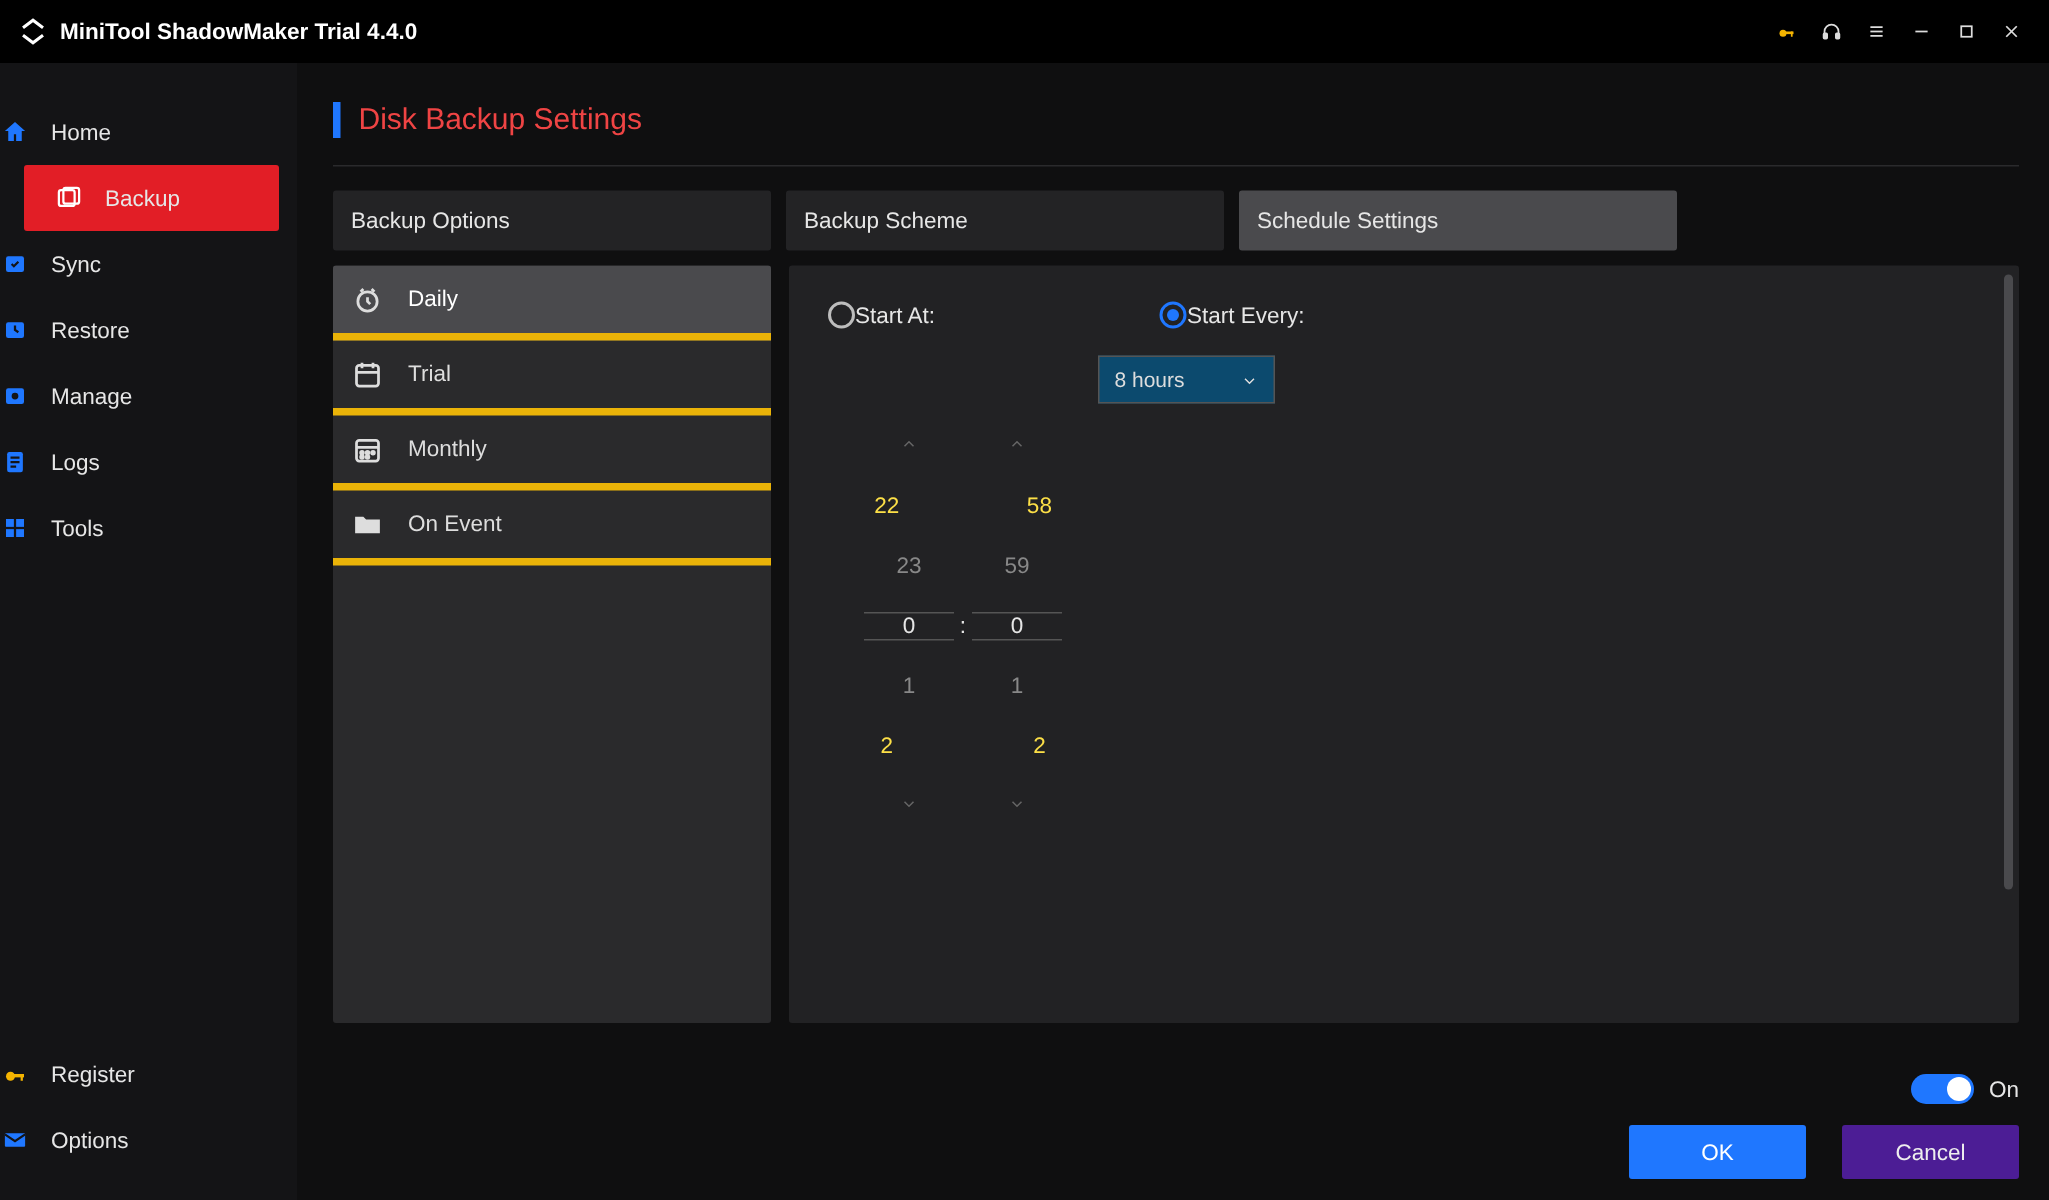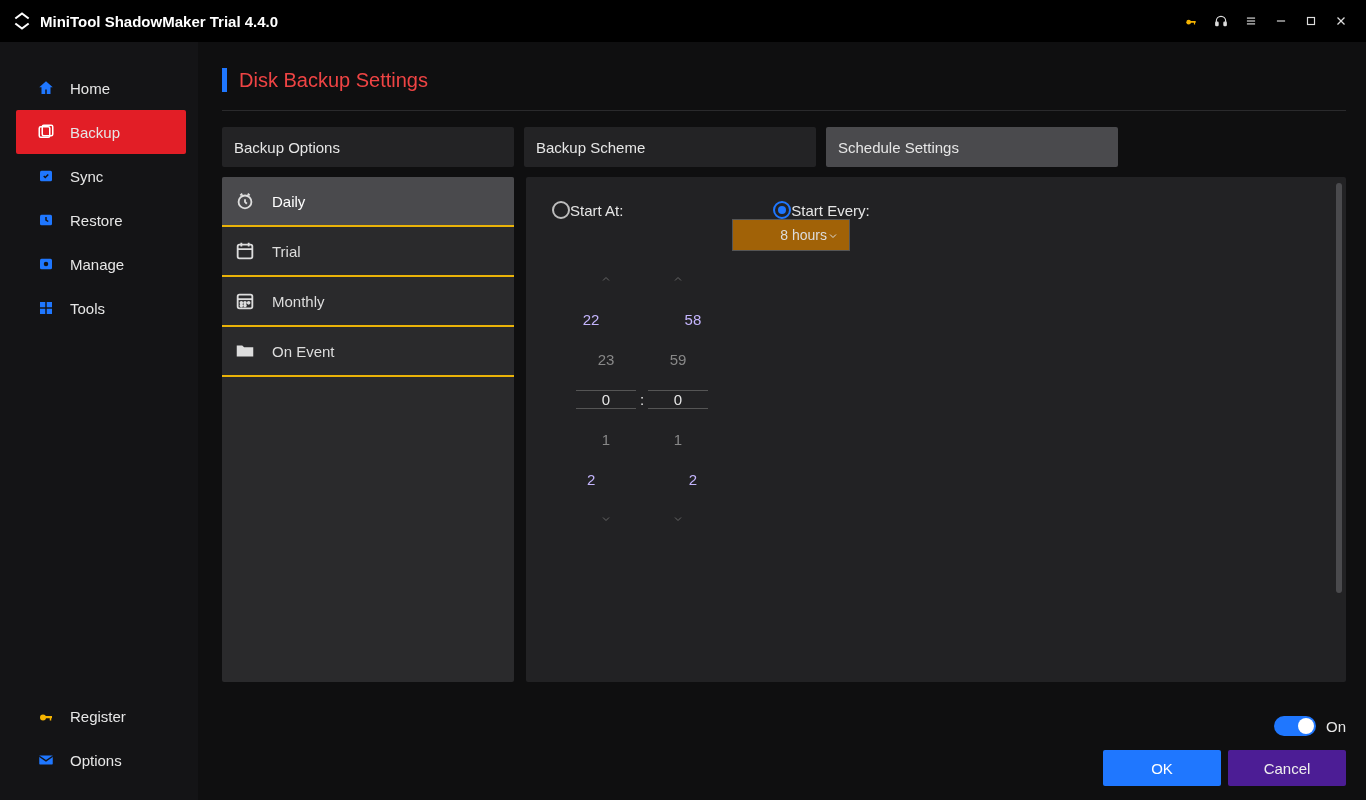--- a/index.html
+++ b/index.html
@@ -11,21 +11,21 @@
   .titlebar .spacer { flex:1; }
   .titlebar .winicon { width:30px; height:30px; display:flex; align-items:center; justify-content:center; color:#ddd; cursor:pointer; }
   .titlebar .winicon svg { width:14px; height:14px; }
   .titlebar .key { color:#f5b400; }
 
   .body { display:flex; height:calc(800px - 42px); }
 
   
   .sidebar { width:198px; background:#141416; display:flex; flex-direction:column; padding-top:24px; }
   .nav { flex:1; }
-  .nav-item, .bottom-item { display:flex; align-items:center; height:44px; padding-left:36px; font-size:15px; color:#e6e6e6; cursor:pointer; }
+  .nav-item, .bottom-item { display:flex; align-items:center; height:44px; font-size:15px; color:#e6e6e6; cursor:pointer; }
   .nav-item .ico, .bottom-item .ico { width:20px; height:20px; margin-right:14px; display:flex; align-items:center; justify-content:center; }
   .nav-item .ico svg, .bottom-item .ico svg { width:18px; height:18px; }
   .nav-item.active { background:#e21e26; border-radius:2px; margin:0 12px 0 16px; padding-left:20px; }
   .nav-item.active .ico { color:#fff; }
   .nav-item:not(.active) .ico { color:#1f77ff; }
   .bottom { padding-bottom:18px; }
   .bottom-item .ico.key { color:#f5b400; }
   .bottom-item .ico.mail { color:#1f77ff; }
 
   
@@ -35,50 +35,50 @@
   .hdr .t { font-size:20px; color:#ef4444; }
   .hrule { border:0; border-top:1px solid #2a2a2c; margin-bottom:16px; }
 
   .tabs { display:flex; gap:10px; margin-bottom:10px; }
   .tab { flex:0 0 292px; height:40px; display:flex; align-items:center; padding-left:12px; font-size:15px; background:#232325; border-radius:2px; cursor:pointer; }
   .tab.active { background:#4a4a4d; }
 
   .panel-row { display:flex; gap:12px; }
 
   .left-list { width:292px; background:#2a2a2c; border-radius:2px; overflow:hidden; height:505px; }
-  .li { display:flex; align-items:center; height:50px; padding-left:12px; font-size:15px; border-bottom:2px solid #eab308; cursor:pointer; color:#ddd; }
+  .li { display:flex; align-items:center; height:50px; padding-left:12px; font-size:15px; border-bottom:5px solid #eab308; cursor:pointer; color:#ddd; }
   .li .lico { width:22px; height:22px; margin-right:16px; display:flex; align-items:center; justify-content:center; color:#ddd; }
   .li.active { background:#4a4a4d; color:#fff; }
 
   .right-panel { flex:1; background:#222224; border-radius:2px; height:505px; position:relative; padding:24px 26px; }
   .right-panel .scroll-ind { position:absolute; right:4px; top:6px; width:6px; height:410px; background:#4a4a4d; border-radius:3px; }
 
   .radio-row { display:flex; gap:150px; align-items:center; }
   .radio { display:flex; align-items:center; font-size:15px; cursor:pointer; }
   .radio .circ { width:18px; height:18px; border:2px solid #bdbdbd; border-radius:50%; position:relative; }
   .radio.selected .circ { border-color:#1f77ff; }
   .radio.selected .circ::after { content:""; position:absolute; inset:3px; background:#1f77ff; border-radius:50%; }
 
-  .dropdown { width:118px; height:32px; border:1px solid #555; background:#a16207; display:flex; align-items:center; justify-content:flex-end; padding:0 10px; font-size:14px; cursor:pointer; color:#ddd; margin-left:180px; }
+  .dropdown { margin-top:18px; width:118px; height:32px; border:1px solid #555; background:#0c4a6e; display:flex; align-items:center; justify-content:space-between; padding:0 10px; font-size:14px; cursor:pointer; color:#ddd; margin-left:180px; }
   .dropdown .chev { width:12px; height:12px; }
 
   .timewheel { margin-top:8px; margin-left:10px; width:160px; color:#888; text-align:center; user-select:none; }
   .timewheel .row { display:flex; align-items:center; justify-content:center; height:40px; font-size:15px; }
   .timewheel .col { width:60px; }
   .timewheel .sep { width:12px; }
   .timewheel .arrow { color:#666; cursor:pointer; }
   .timewheel .row.center { color:#e6e6e6; }
   .timewheel .row.center .col { border-top:1px solid #555; border-bottom:1px solid #555; }
-  .timewheel .faded2 { color:#c4b5fd;gap:16px; }
+  .timewheel .faded2 { color:#fde047;gap:16px; }
 
   .footer { position:absolute; right:20px; bottom:14px; display:flex; flex-direction:column; align-items:flex-end; gap:14px; }
   .toggle-row { display:flex; align-items:center; gap:10px; font-size:15px; }
   .toggle { width:42px; height:20px; background:#1f77ff; border-radius:10px; position:relative; cursor:pointer; }
   .toggle::after { content:""; position:absolute; right:2px; top:2px; width:16px; height:16px; background:#fff; border-radius:50%; }
-  .btns { display:flex; gap:7px; }
+  .btns { display:flex; gap:24px; }
   .btn { width:118px; height:36px; border:none; border-radius:2px; font-size:15px; cursor:pointer; }
   .btn.ok { background:#1f77ff; color:#fff; }
   .btn.cancel { background:#4c1d95; color:#eee; }
 </style>
 </head>
 <body>
 
 <div class="titlebar">
   <span class="logo">
     <svg viewBox="0 0 24 24" fill="none" stroke="currentColor" stroke-width="2.5">
@@ -166,20 +166,31 @@
         <span>Restore</span>
       </div>
       <div class="nav-item">
         <span class="ico">
             <svg viewBox="0 0 24 24" fill="currentColor">
               <rect x="4" y="5" width="16" height="14" rx="2"></rect>
               <circle cx="12" cy="12" r="3" fill="#141416"></circle>
             </svg>
           </span>
         <span>Manage</span>
+      </div>
+      <div class="nav-item">
+        <span class="ico">
+            <svg viewBox="0 0 24 24" fill="currentColor">
+              <rect x="5" y="3" width="14" height="18" rx="2"></rect>
+              <line x1="8" y1="8" x2="16" y2="8" stroke="#141416" stroke-width="2"></line>
+              <line x1="8" y1="12" x2="16" y2="12" stroke="#141416" stroke-width="2"></line>
+              <line x1="8" y1="16" x2="13" y2="16" stroke="#141416" stroke-width="2"></line>
+            </svg>
+          </span>
+        <span>Logs</span>
       </div>
       <div class="nav-item">
         <span class="ico">
             <svg viewBox="0 0 24 24" fill="currentColor">
               <rect x="4" y="4" width="7" height="7"></rect>
               <rect x="13" y="4" width="7" height="7"></rect>
               <rect x="4" y="13" width="7" height="7"></rect>
               <rect x="13" y="13" width="7" height="7"></rect>
             </svg>
           </span>

